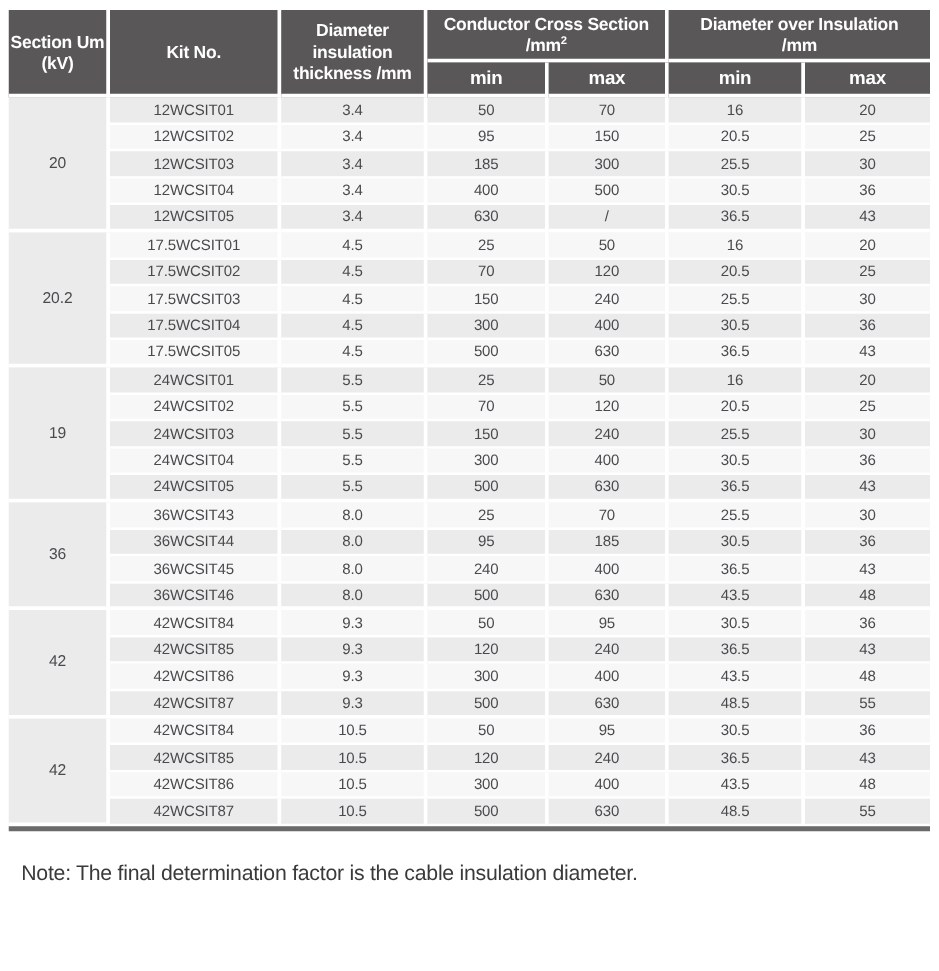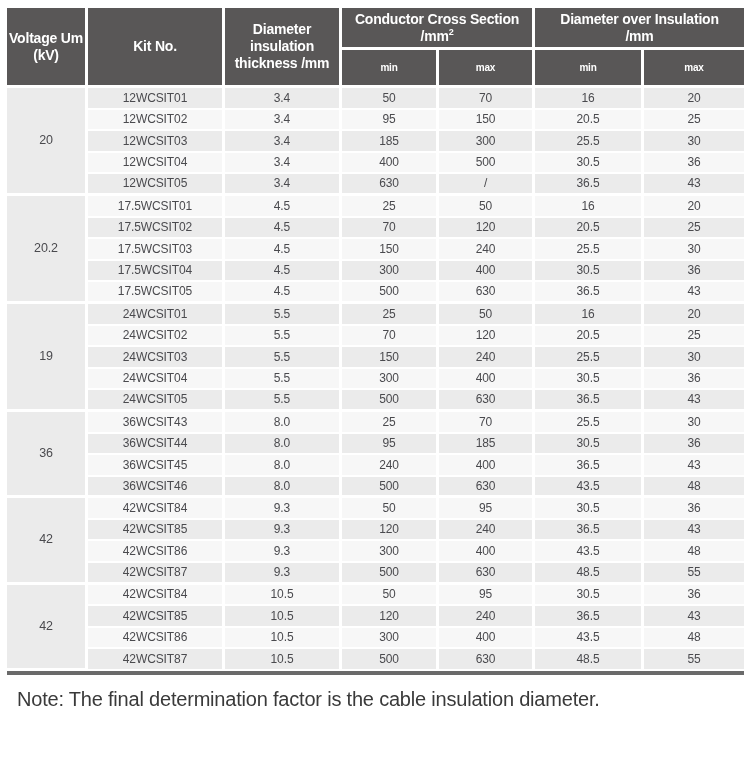--- a/index.html
+++ b/index.html
@@ -36,21 +36,21 @@
   th:last-child,td:last-child{border-right:none;margin-left:40px;}
   thead th{
     background:var(--header-bg);
     color:var(--header-text);
     font-weight:bold;
     font-size:14px;
     border-bottom:3px solid var(--gap);
     letter-spacing:-0.2px;
   }
   thead tr.head-top th{height:42px;}
-  thead tr.head-sub th{height:38px;font-size:10px;}
+  thead tr.head-sub th{height:28px;font-size:15px;}
   thead th[rowspan]{height:73px;}
   thead sup{font-size:9px;line-height:0;}
   tbody td{
     height:21.6px;
     font-size:12px;
     border-bottom:2px solid var(--gap);
     letter-spacing:-0.1px;
   }
   tbody tr.row-shaded td{background:var(--row-shaded);}
   tbody tr.row-plain td{background:var(--row-plain);}
@@ -58,22 +58,22 @@
   tbody td.voltage-cell{
     background:var(--row-shaded) !important;
     border-bottom:3px solid var(--gap);
     font-size:12.5px;
   }
   .bottom-bar{
     width:737px;height:4px;
     background:var(--bar);
   }
   .note{
-    margin:13px 0 0 10px;
-    font-size:20px;
+    margin:24px 0 0 10px;
+    font-size:17px;
     color:var(--note-text);
     letter-spacing:-0.2px;
   }
 </style>
 </head>
 <body>
 
 <div class="page">
 
   <table class="kit-table">
@@ -81,21 +81,21 @@
       <col style="width:81px">
       <col style="width:137px">
       <col style="width:117px">
       <col style="width:97px">
       <col style="width:96px">
       <col style="width:109px">
       <col style="width:100px">
     </colgroup>
     <thead>
       <tr class="head-top">
-        <th rowspan="2">Voltage Um (kV)</th>
+        <th rowspan="2">Section Um (kV)</th>
         <th rowspan="2">Kit No.</th>
         <th rowspan="2">Diameter insulation thickness /mm</th>
         <th colspan="2">
           <div>Conductor Cross Section</div>
           <div><span>/mm</span><sup>2</sup></div>
         </th>
         <th colspan="2">
           <div>Diameter over Insulation</div>
           <div>/mm</div>
         </th>

